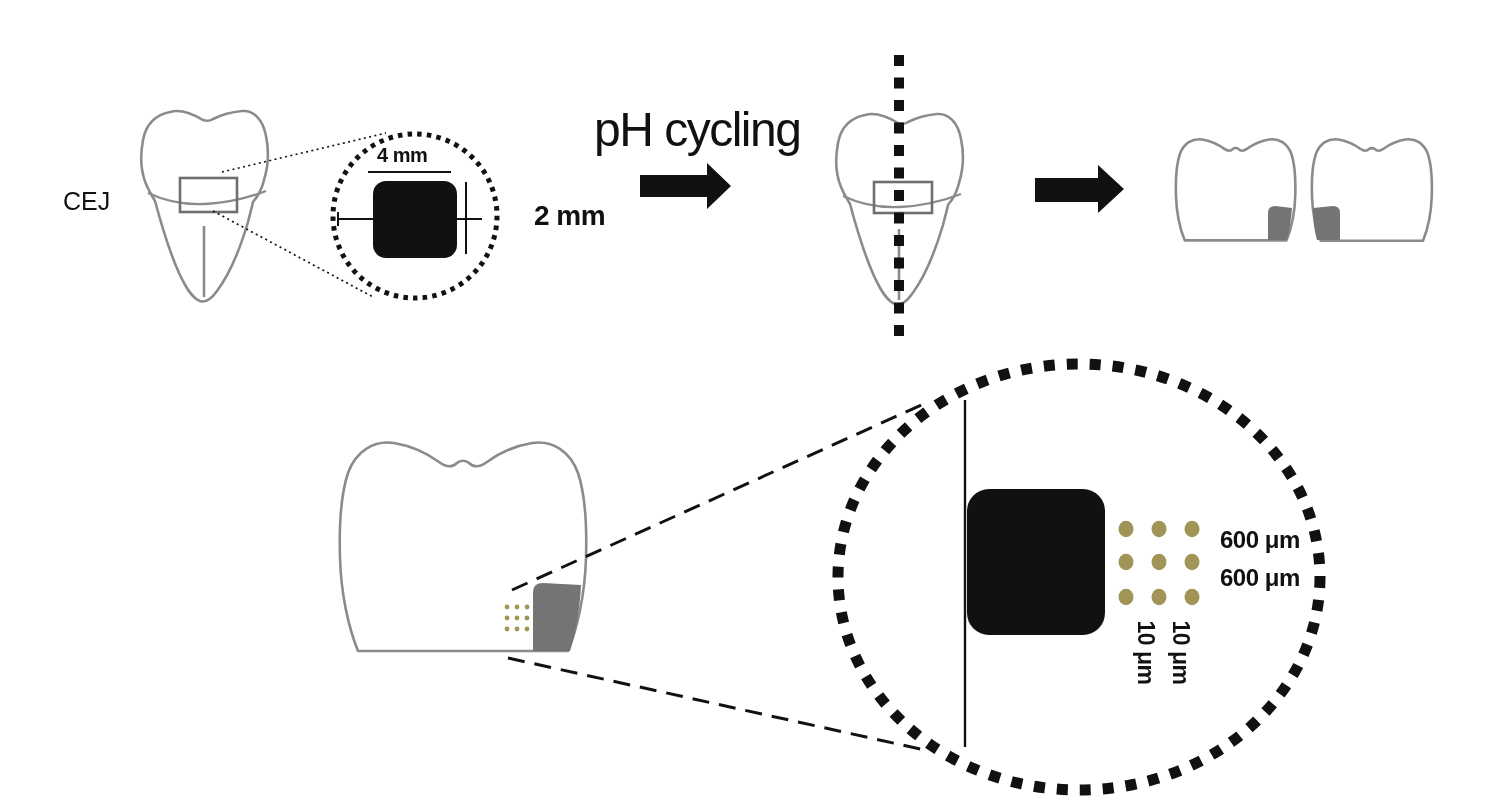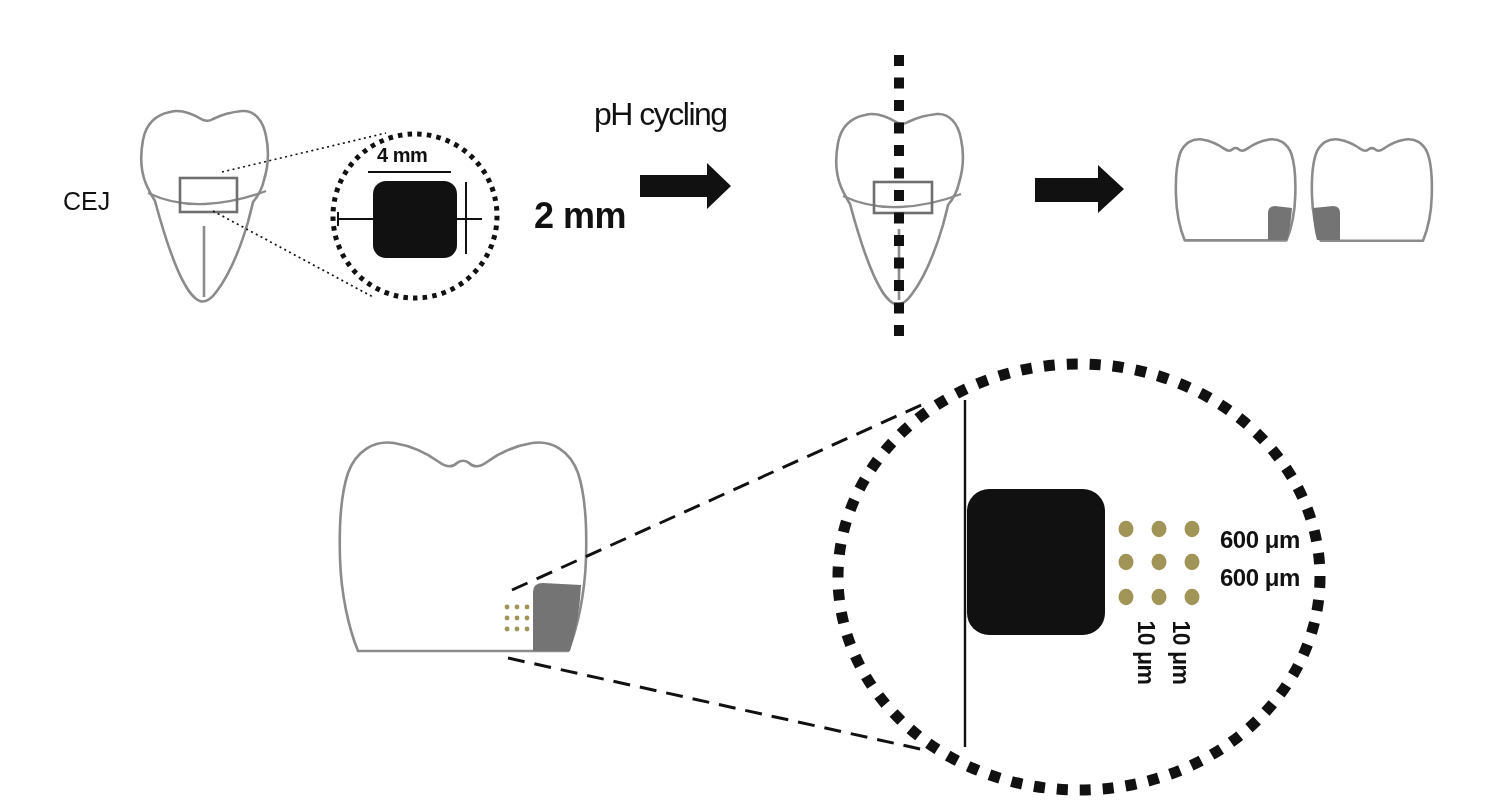--- a/index.html
+++ b/index.html
@@ -5,22 +5,22 @@
   html,body{margin:0;padding:0;background:#ffffff;}
   .stage{
     position:relative;width:1500px;height:809px;background:#fff;overflow:hidden;
     font-family:"Liberation Sans","DejaVu Sans",sans-serif;color:var(--ink,#111);
   }
   .stage svg{position:absolute;left:0;top:0;}
   .lbl{position:absolute;white-space:nowrap;color:var(--ink,#111);}
   .b{font-weight:bold;}
   .lbl-cej{left:63px;top:189px;font-size:25px;line-height:25px;text-align:right;}
   .lbl-4mm{left:377px;top:142px;font-size:20px;line-height:26px;letter-spacing:-0.5px;}
-  .lbl-2mm{left:534px;top:203px;font-size:36px;line-height:26px;letter-spacing:-0.5px;}
-  .lbl-ph{left:594px;top:94px;font-size:32px;line-height:40px;letter-spacing:-1.5px;}
+  .lbl-2mm{left:534px;top:203px;font-size:28px;line-height:26px;letter-spacing:-0.5px;}
+  .lbl-ph{left:594px;top:110px;font-size:48px;line-height:40px;letter-spacing:-1.5px;}
   .lbl-600a{left:1220px;top:527px;font-size:24px;line-height:25px;letter-spacing:-0.5px;}
   .lbl-600b{left:1220px;top:565px;font-size:24px;line-height:25px;letter-spacing:-0.5px;}
   .rot10{width:70px;height:27px;line-height:27px;text-align:center;font-size:23px;
          letter-spacing:-0.5px;transform:rotate(90deg);transform-origin:center;}
   .lbl-10a{left:1110px;top:639px;}
   .lbl-10b{left:1145px;top:639px;}
 </style>
 </head>
 <body>
 

